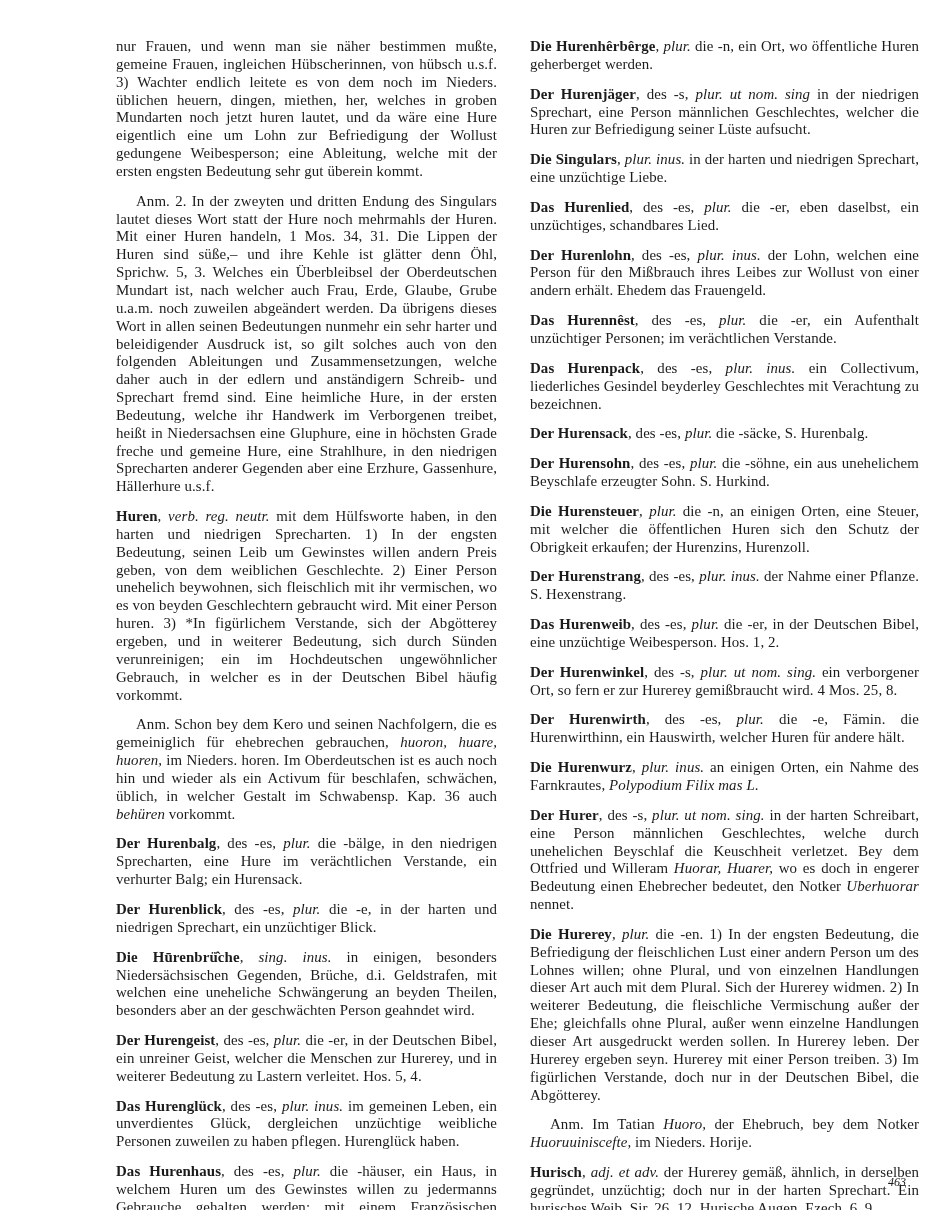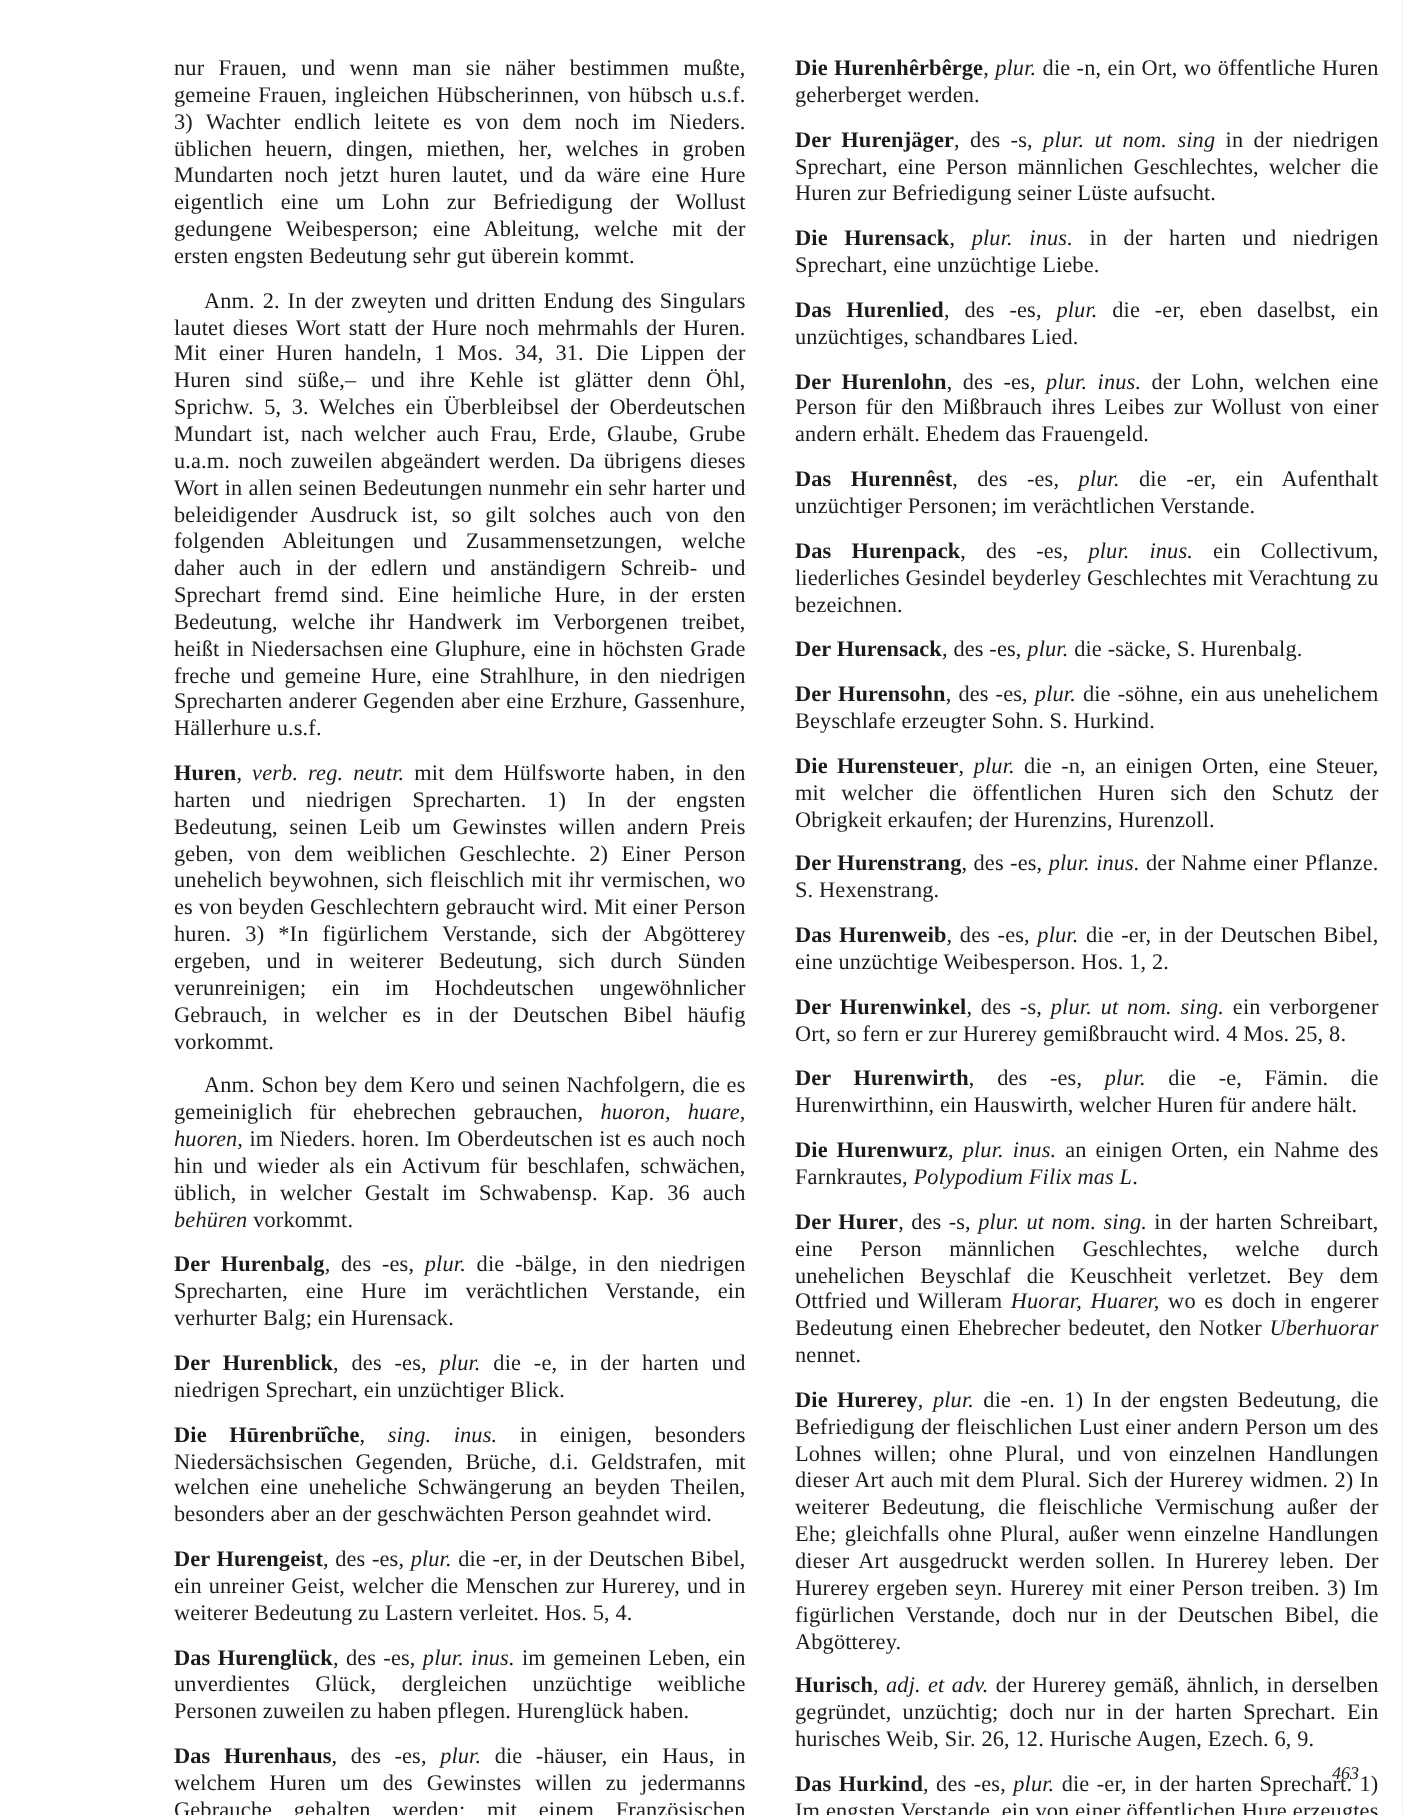--- a/index.html
+++ b/index.html
@@ -51,33 +51,34 @@
         <p class=""><span class="s-b">Der Hurenbalg</span><span class="s-n">, des -es, </span><span class="s-i">plur.</span><span class="s-n"> die -bälge, in den niedrigen Sprecharten, eine Hure im verächtlichen Verstande, ein verhurter Balg; ein Hurensack.</span></p>
         <p class=""><span class="s-b">Der Hurenblick</span><span class="s-n">, des -es, </span><span class="s-i">plur.</span><span class="s-n"> die -e, in der harten und niedrigen Sprechart, ein unzüchtiger Blick.</span></p>
         <p class=""><span class="s-b">Die Hūrenbrü̂che</span><span class="s-n">, </span><span class="s-i">sing. inus.</span><span class="s-n"> in einigen, besonders Niedersächsischen Gegenden, Brüche, d.i. Geldstrafen, mit welchen eine uneheliche Schwängerung an beyden Theilen, besonders aber an der geschwächten Person geahndet wird.</span></p>
         <p class=""><span class="s-b">Der Hurengeist</span><span class="s-n">, des -es, </span><span class="s-i">plur.</span><span class="s-n"> die -er, in der Deutschen Bibel, ein unreiner Geist, welcher die Menschen zur Hurerey, und in weiterer Bedeutung zu Lastern verleitet. Hos. 5, 4.</span></p>
         <p class=""><span class="s-b">Das Hurenglück</span><span class="s-n">, des -es, </span><span class="s-i">plur. inus.</span><span class="s-n"> im gemeinen Leben, ein unverdientes Glück, dergleichen unzüchtige weibliche Personen zuweilen zu haben pflegen. Hurenglück haben.</span></p>
         <p class=""><span class="s-b">Das Hurenhaus</span><span class="s-n">, des -es, </span><span class="s-i">plur.</span><span class="s-n"> die -häuser, ein Haus, in welchem Huren um des Gewinstes willen zu jedermanns Gebrauche gehalten werden; mit einem Französischen Ausdrucke, ein Bordell, ehedem mit einem anständigern Worte, ein Frauenhaus. Im Schwabensp. </span><span class="s-i">Hurhus</span><span class="s-n">.</span></p>
       </div>
     <div class="col col-right">
         <p class=""><span class="s-b">Die Hurenhêrbêrge</span><span class="s-n">, </span><span class="s-i">plur.</span><span class="s-n"> die -n, ein Ort, wo öffentliche Huren geherberget werden.</span></p>
         <p class=""><span class="s-b">Der Hurenjäger</span><span class="s-n">, des -s, </span><span class="s-i">plur. ut nom. sing</span><span class="s-n"> in der niedrigen Sprechart, eine Person männlichen Geschlechtes, welcher die Huren zur Befriedigung seiner Lüste aufsucht.</span></p>
-        <p class=""><span class="s-b">Die Hurensack</span><span class="s-n">, </span><span class="s-i">plur. inus.</span><span class="s-n"> in der harten und niedrigen Sprechart, eine unzüchtige Liebe.</span></p>
+        <p class=""><span class="s-b">Die Singulars</span><span class="s-n">, </span><span class="s-i">plur. inus.</span><span class="s-n"> in der harten und niedrigen Sprechart, eine unzüchtige Liebe.</span></p>
         <p class=""><span class="s-b">Das Hurenlied</span><span class="s-n">, des -es, </span><span class="s-i">plur.</span><span class="s-n"> die -er, eben daselbst, ein unzüchtiges, schandbares Lied.</span></p>
         <p class=""><span class="s-b">Der Hurenlohn</span><span class="s-n">, des -es, </span><span class="s-i">plur. inus.</span><span class="s-n"> der Lohn, welchen eine Person für den Mißbrauch ihres Leibes zur Wollust von einer andern erhält. Ehedem das Frauengeld.</span></p>
         <p class=""><span class="s-b">Das Hurennêst</span><span class="s-n">, des -es, </span><span class="s-i">plur.</span><span class="s-n"> die -er, ein Aufenthalt unzüchtiger Personen; im verächtlichen Verstande.</span></p>
         <p class=""><span class="s-b">Das Hurenpack</span><span class="s-n">, des -es, </span><span class="s-i">plur. inus.</span><span class="s-n"> ein Collectivum, liederliches Gesindel beyderley Geschlechtes mit Verachtung zu bezeichnen.</span></p>
         <p class=""><span class="s-b">Der Hurensack</span><span class="s-n">, des -es, </span><span class="s-i">plur.</span><span class="s-n"> die -säcke, S. Hurenbalg.</span></p>
         <p class=""><span class="s-b">Der Hurensohn</span><span class="s-n">, des -es, </span><span class="s-i">plur.</span><span class="s-n"> die -söhne, ein aus unehelichem Beyschlafe erzeugter Sohn. S. Hurkind.</span></p>
         <p class=""><span class="s-b">Die Hurensteuer</span><span class="s-n">, </span><span class="s-i">plur.</span><span class="s-n"> die -n, an einigen Orten, eine Steuer, mit welcher die öffentlichen Huren sich den Schutz der Obrigkeit erkaufen; der Hurenzins, Hurenzoll.</span></p>
         <p class=""><span class="s-b">Der Hurenstrang</span><span class="s-n">, des -es, </span><span class="s-i">plur. inus.</span><span class="s-n"> der Nahme einer Pflanze. S. Hexenstrang.</span></p>
         <p class=""><span class="s-b">Das Hurenweib</span><span class="s-n">, des -es, </span><span class="s-i">plur.</span><span class="s-n"> die -er, in der Deutschen Bibel, eine unzüchtige Weibesperson. Hos. 1, 2.</span></p>
         <p class=""><span class="s-b">Der Hurenwinkel</span><span class="s-n">, des -s, </span><span class="s-i">plur. ut nom. sing.</span><span class="s-n"> ein verborgener Ort, so fern er zur Hurerey gemißbraucht wird. 4 Mos. 25, 8.</span></p>
         <p class=""><span class="s-b">Der Hurenwirth</span><span class="s-n">, des -es, </span><span class="s-i">plur.</span><span class="s-n"> die -e, Fämin. die Hurenwirthinn, ein Hauswirth, welcher Huren für andere hält.</span></p>
         <p class=""><span class="s-b">Die Hurenwurz</span><span class="s-n">, </span><span class="s-i">plur. inus.</span><span class="s-n"> an einigen Orten, ein Nahme des Farnkrautes, </span><span class="s-i">Polypodium Filix mas L</span><span class="s-n">.</span></p>
         <p class=""><span class="s-b">Der Hurer</span><span class="s-n">, des -s, </span><span class="s-i">plur. ut nom. sing.</span><span class="s-n"> in der harten Schreibart, eine Person männlichen Geschlechtes, welche durch unehelichen Beyschlaf die Keuschheit verletzet. Bey dem Ottfried und Willeram </span><span class="s-i">Huorar, Huarer,</span><span class="s-n"> wo es doch in engerer Bedeutung einen Ehebrecher bedeutet, den Notker </span><span class="s-i">Uberhuorar</span><span class="s-n"> nennet.</span></p>
         <p class=""><span class="s-b">Die Hurerey</span><span class="s-n">, </span><span class="s-i">plur.</span><span class="s-n"> die -en. 1) In der engsten Bedeutung, die Befriedigung der fleischlichen Lust einer andern Person um des Lohnes willen; ohne Plural, und von einzelnen Handlungen dieser Art auch mit dem Plural. Sich der Hurerey widmen. 2) In weiterer Bedeutung, die fleischliche Vermischung außer der Ehe; gleichfalls ohne Plural, außer wenn einzelne Handlungen dieser Art ausgedruckt werden sollen. In Hurerey leben. Der Hurerey ergeben seyn. Hurerey mit einer Person treiben. 3) Im figürlichen Verstande, doch nur in der Deutschen Bibel, die Abgötterey.</span></p>
+        <p class="ind"><span class="s-n">Anm. Im Tatian </span><span class="s-i">Huoro,</span><span class="s-n"> der Ehebruch, bey dem Notker </span><span class="s-i">Huoruuiniscefte,</span><span class="s-n"> im Nieders. Horije.</span></p>
         <p class=""><span class="s-b">Hurisch</span><span class="s-n">, </span><span class="s-i">adj. et adv.</span><span class="s-n"> der Hurerey gemäß, ähnlich, in derselben gegründet, unzüchtig; doch nur in der harten Sprechart. Ein hurisches Weib, Sir. 26, 12. Hurische Augen, Ezech. 6, 9.</span></p>
         <p class=""><span class="s-b">Das Hurkind</span><span class="s-n">, des -es, </span><span class="s-i">plur.</span><span class="s-n"> die -er, in der harten Sprechart. 1) Im engsten Verstande, ein von einer öffentlichen Hure erzeugtes Kind, oder ein außer der Ehe erzeugtes Kind, dessen Vater die Mutter nicht mit Gewißheit anzugeben vermag. 2) In</span></p>
       </div>
   </div>
   <div class="page-number">463</div>
 </div>
 
 </body></html>

